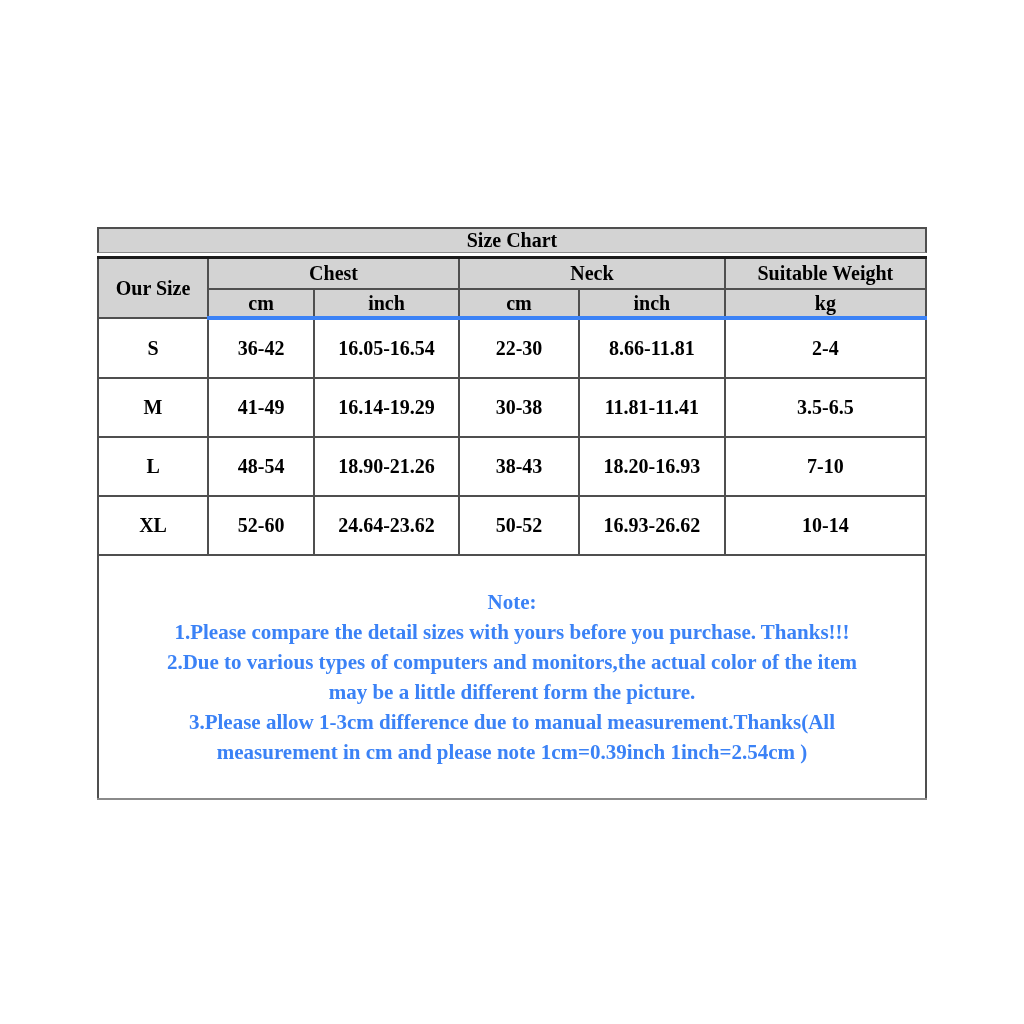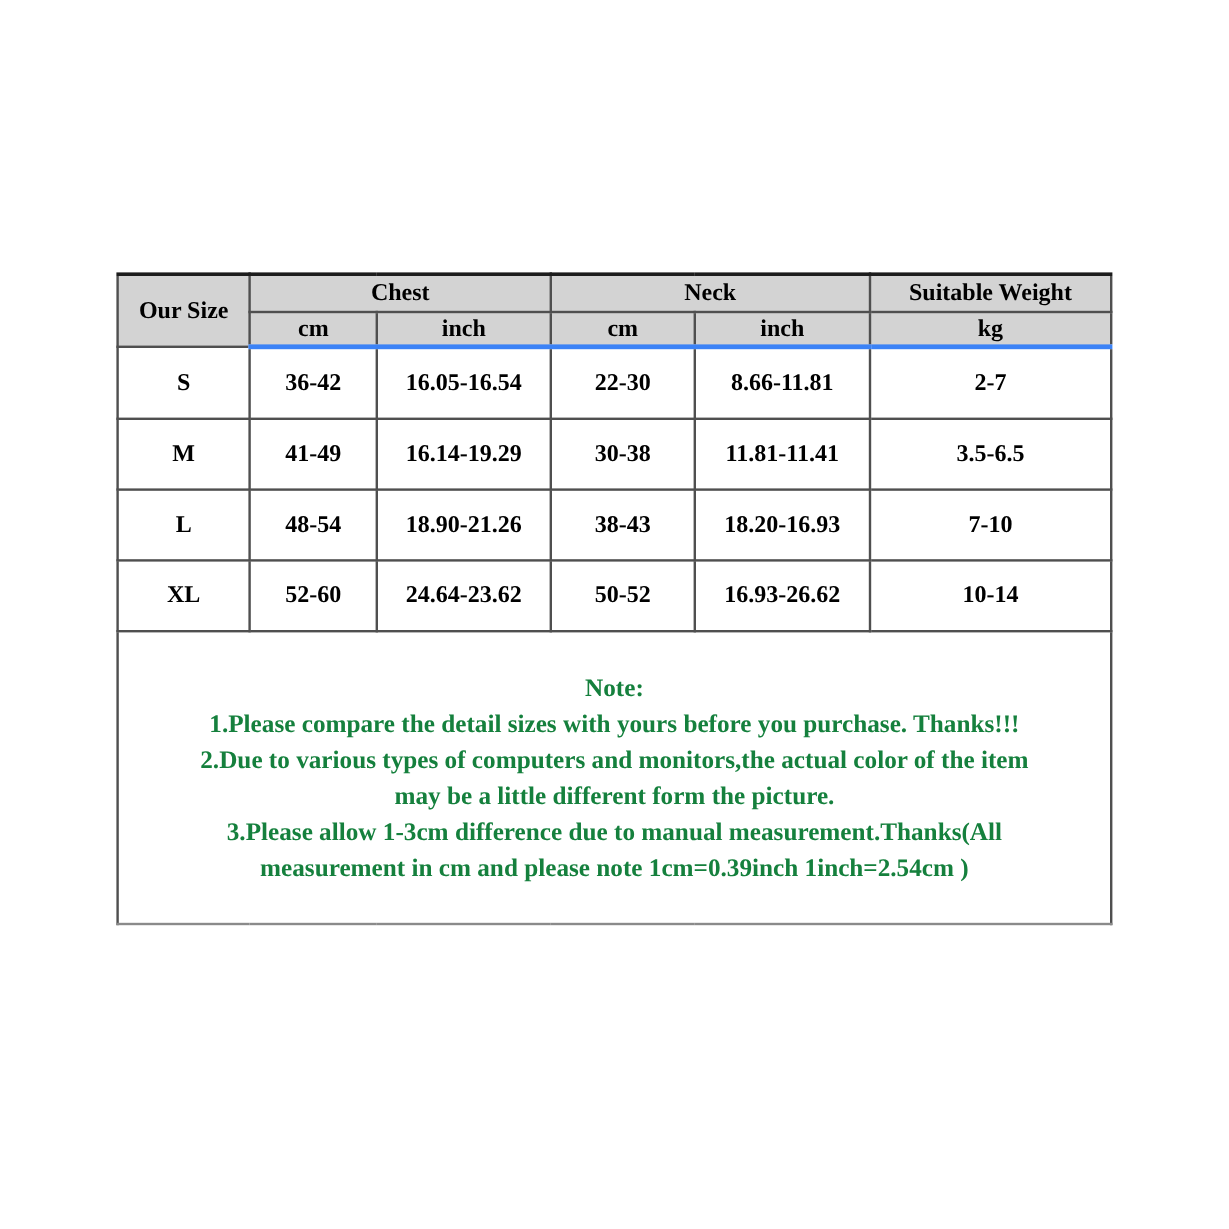--- a/index.html
+++ b/index.html
@@ -51,32 +51,33 @@
     height: 242px;
     background: #ffffff;
     border-top: 2px solid #3a3a3a;
     border-bottom: 2px solid #8a8a8a;
   }
   .note-block {
     display: flex;
     flex-direction: column;
     justify-content: center;
     height: 100%;
-    color: #15803d;
+    color: #3b82f6;
     font-size: 21px;
     line-height: 30px;
     text-align: center;
   }
 </style>
 </head>
 <body>
 
 <div class="canvas">
   <div class="chart-wrap">
 
+    <div class="title-bar">Size Chart</div>
 
     <table class="size-table">
       <colgroup>
         <col style="width:13.3%">
         <col style="width:12.8%">
         <col style="width:17.5%">
         <col style="width:14.5%">
         <col style="width:17.6%">
         <col style="width:24.3%">
       </colgroup>
@@ -95,21 +96,21 @@
           <th>kg</th>
         </tr>
       </thead>
       <tbody>
         <tr class="data-row">
           <td>S</td>
           <td>36-42</td>
           <td>16.05-16.54</td>
           <td>22-30</td>
           <td>8.66-11.81</td>
-          <td>2-7</td>
+          <td>2-4</td>
         </tr>
         <tr class="data-row">
           <td>M</td>
           <td>41-49</td>
           <td>16.14-19.29</td>
           <td>30-38</td>
           <td>11.81-11.41</td>
           <td>3.5-6.5</td>
         </tr>
         <tr class="data-row">

